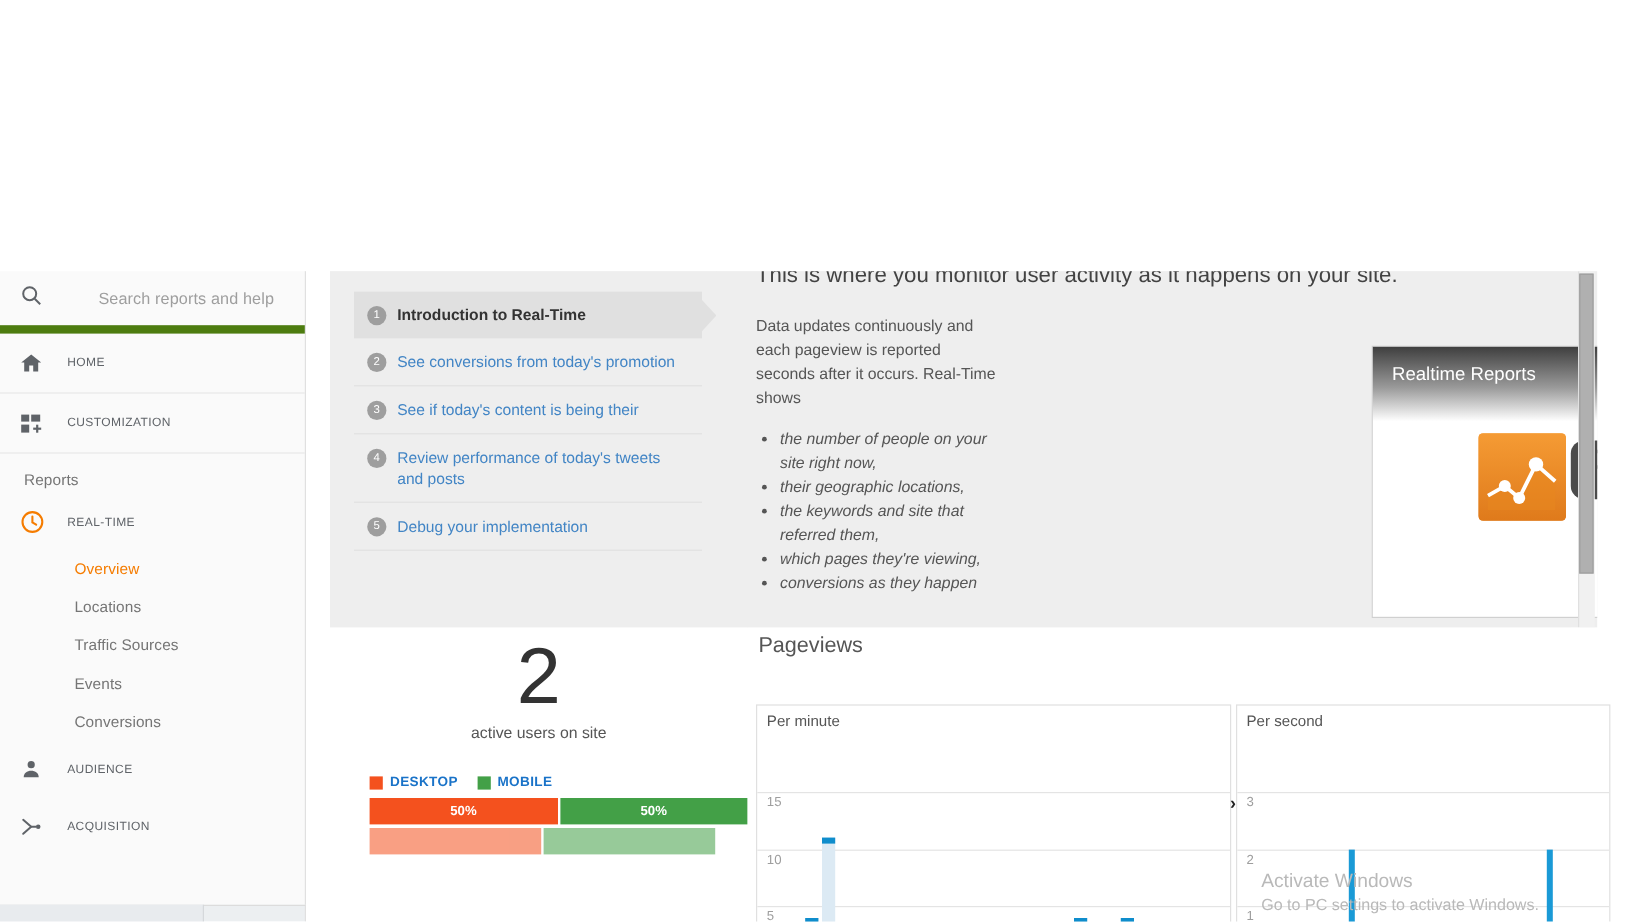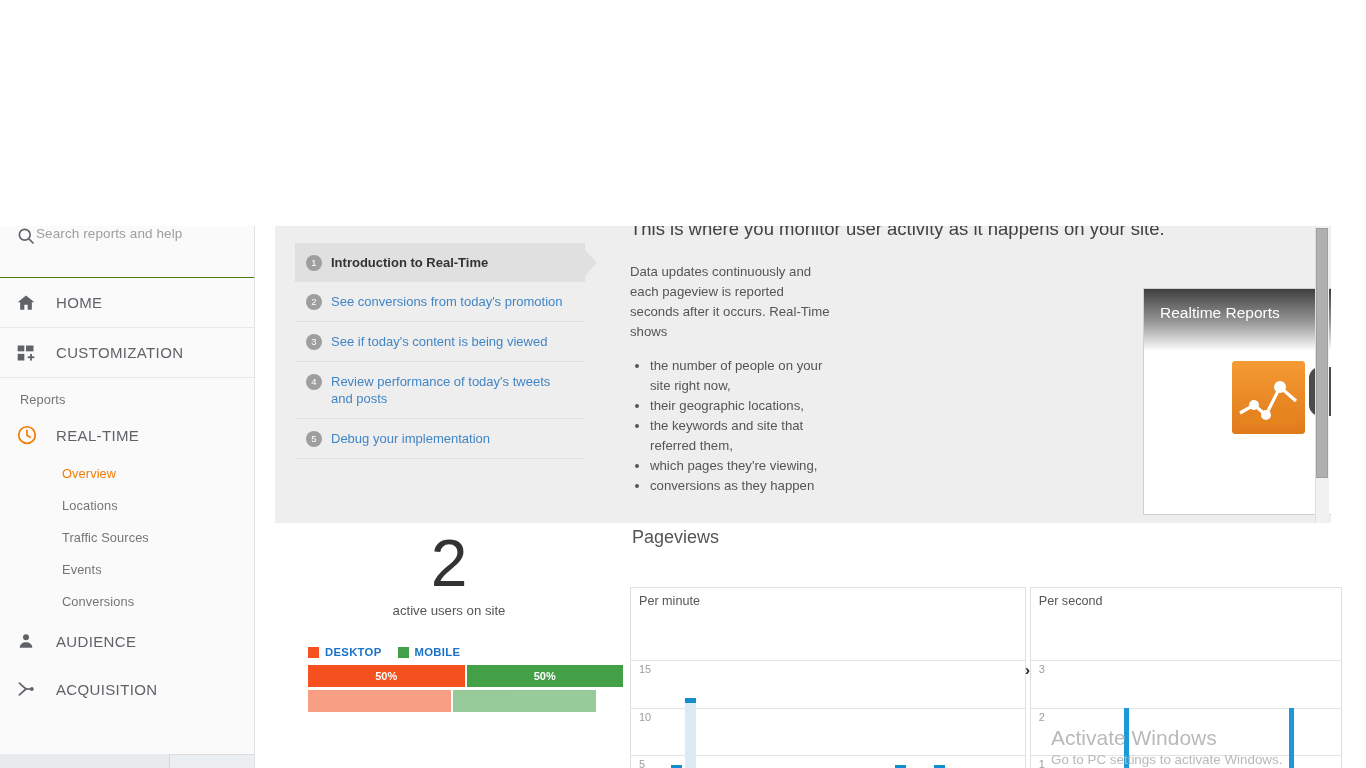--- a/index.html
+++ b/index.html
@@ -19,24 +19,24 @@
   .sidebar {
     position: absolute; left: 0; top: 226px; width: 255px; height: 528px;
     background: #fafafa; border-right: 1px solid #e0e0e0;
   }
   .side-row {
     position: relative; display: flex; align-items: center;
     height: 48px; padding-left: 16px; cursor: pointer;
   }
   .side-row .ic { width: 40px; flex: 0 0 40px; display: flex; align-items: center; justify-content: flex-start; }
   .side-row .lbl {
-    font-size: 15px; color: #5f6368; letter-spacing: .35px;
+    font-size: 10px; color: #5f6368; letter-spacing: .35px;
   }
   .search-row {
-    height: 52px; border-bottom: 1px solid #4d7c0f; display: flex; padding-left: 16px;
+    height: 52px; border-bottom: 7px solid #4d7c0f; display: flex; align-items: center; padding-left: 16px; gap: 46px;
   }
   .search-row .lbl { font-size: 13.5px; color: #9e9e9e; letter-spacing: .1px; }
   .home-row { height: 50px; border-bottom: 1px solid #e8e8e8; }
   .cust-row { height: 50px; border-bottom: 1px solid #e8e8e8; }
 
   .reports-label {
     font-size: 12.8px; color: #757575; padding: 14px 0 6px 20px; letter-spacing: .1px;
   }
   .rt-row { height: 44px; }
   .rt-row .lbl { color: #5f6368; font-weight: 400; }
@@ -93,21 +93,21 @@
   .intro-right { position: absolute; left: 322px; top: 0; width: 712px; height: 297px; background: #eeeeee; }
   .intro-head {
     position: absolute; left: 33px; top: -8px; width: 640px;
     font-size: 18.5px; color: #424242; white-space: nowrap;
   }
   .intro-body {
     position: absolute; left: 33px; top: 36px; width: 205px;
     font-size: 13.2px; line-height: 20px; color: #555;
   }
   .intro-body ul { margin: 14px 0 0 20px; }
-  .intro-body li { margin-bottom: 0px; line-height: 20px; }
+  .intro-body li { margin-bottom: 0px; line-height: 20px; font-style: italic; }
 
   
   .video {
     position: absolute; left: 546px; top: 62px; width: 397px; height: 227px;
     background: #fff; border: 1px solid #d0d0d0;
   }
   .video .vgrad {
     position: absolute; left: 0; top: 0; width: 100%; height: 62px;
     background: linear-gradient(#3f3f3f, #9a9a9a 55%, rgba(200,200,200,0));
   }
@@ -167,21 +167,21 @@
   .bar { position: absolute; bottom: 0; background: #dceaf4; }
   .bar-cap { position: absolute; left: 0; width: 100%; height: 5px; top: 0; background: #0f8dcc; }
   .bar-thin { position: absolute; bottom: 0; background: #1a9ad6; }
 
   .chart-chevron {
     position: absolute; left: 402px; top: 138px; font-size: 15px; color: #222; font-weight: bold;
   }
 
   
   .watermark { position: absolute; left: 1051px; top: 726px; pointer-events: none; }
-  .wm1 { font-size: 21px; color: #b9b9b9; }
+  .wm1 { font-size: 16px; color: #b9b9b9; }
   .wm2 { font-size: 13.4px; color: #b9b9b9; margin-top: 2px; }
 
   
   .page-sb { position: absolute; left: 1352px; top: 226px; width: 14px; height: 542px; background: #fff; }
 </style>
 </head>
 <body>
 
 <div id="root">
   <div class="top-blank"></div>
@@ -272,21 +272,21 @@
         <div class="step first">
           <span class="num">1</span>
           <span class="txt">Introduction to Real-Time</span>
         </div>
         <div class="step">
           <span class="num">2</span>
           <span class="txt">See conversions from today's promotion</span>
         </div>
         <div class="step">
           <span class="num">3</span>
-          <span class="txt">See if today's content is being viewed</span>
+          <span class="txt">See if today's content is being their</span>
         </div>
         <div class="step">
           <span class="num">4</span>
           <span class="txt">Review performance of today's tweets and posts</span>
         </div>
         <div class="step last">
           <span class="num">5</span>
           <span class="txt">Debug your implementation</span>
         </div>
       </div>

